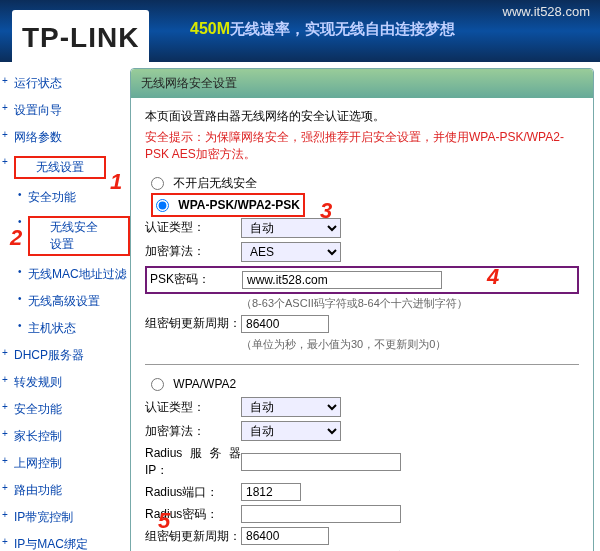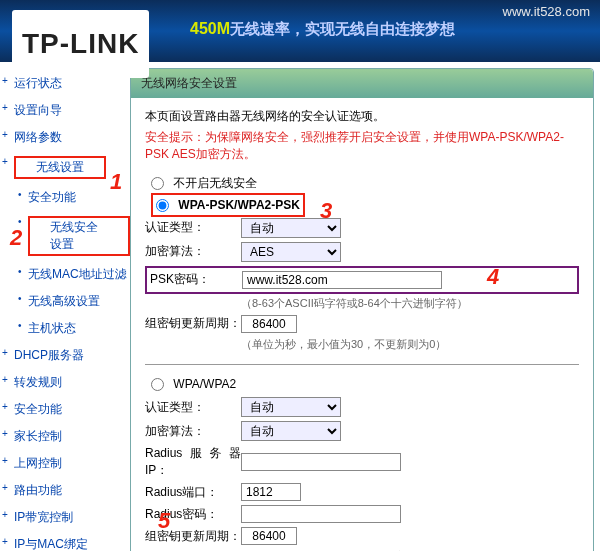--- a/index.html
+++ b/index.html
@@ -1,18 +1,18 @@
 <!DOCTYPE html>
 <html><head>
 <meta charset="utf-8">
 <style>
 * { box-sizing: border-box; margin: 0; padding: 0; }
 body { font-family: Arial, "Microsoft YaHei", sans-serif; font-size: 12px; background: #fff; width: 600px; }
 .hdr { background: linear-gradient(#0b2d5a, #0a4fa0 50%, #0b2d5a); height: 62px; position: relative; color: #fff; }
-.logo { position: absolute; left: 12px; top: 10px; font-size: 28px; font-weight: 900; color: #222; background: #fff; padding: 18px 10px; border-radius: 3px; letter-spacing: 1px; }
+.logo { position: absolute; left: 12px; top: 10px; font-size: 28px; font-weight: 900; color: #222; background: #fff; padding: 12px 10px; border-radius: 3px; letter-spacing: 1px; }
 .slogan { position: absolute; left: 190px; top: 20px; font-size: 15px; color: #d9e800; font-weight: bold; }
 .slogan .m { color: #d9e800; font-size: 16px; }
 .slogan .rest { color: #c0d0ff; }
 .url { position: absolute; right: 10px; top: 4px; color: #e6e6e6; font-size: 13px; }
 .layout { display: flex; }
 .sidebar { width: 130px; background: #fff; padding: 8px 0; }
 .sidebar ul { list-style: none; }
 .sidebar li { padding: 5px 0 5px 14px; font-size: 12px; color: #0645ad; cursor: pointer; position: relative; }
 .sidebar li.sub { padding-left: 28px; }
 .sidebar li::before { content: "+"; position: absolute; left: 2px; color: #0645ad; font-size: 10px; }
@@ -32,21 +32,21 @@
 .radio-row { margin: 6px 0 6px 6px; }
 .radio-row input { vertical-align: middle; margin-right: 6px; }
 .boxred2 { border: 2px solid #e21; padding: 3px; display: inline; }
 .form-row { display: flex; align-items: center; margin: 4px 0; }
 .form-row label { display: inline-block; width: 96px; text-align: justify; }
 select, input[type=text], input[type=password] { border: 1px solid #888; font-size: 12px; padding: 1px 4px; }
 select { width: 100px; height: 20px; background:#eef; }
 .pskrow { border: 2px solid #701a75; padding: 3px; display: flex; align-items: center; }
 .pskrow input { width: 200px; }
 .hint { color: #666; font-size: 11px; margin-left: 96px; margin-top: 2px; }
-.gkey input { width: 56px; text-align: center; }
+.gkey input { width: 88px; }
 hr.sep { border: none; border-top: 1px solid #999; margin: 12px 0; }
 .radius input { width: 160px; }
 .rport input { width: 60px; }
 .rpwd input { width: 160px; }
 .rhint { color: #666; font-size: 11px; margin-left: 6px; }
 .wrap { position: relative; }
 </style>
 </head>
 <body>
 

